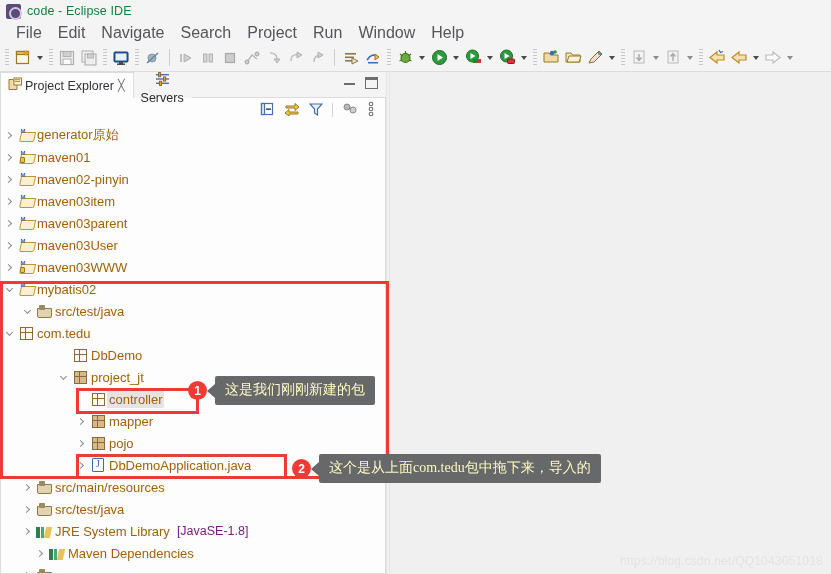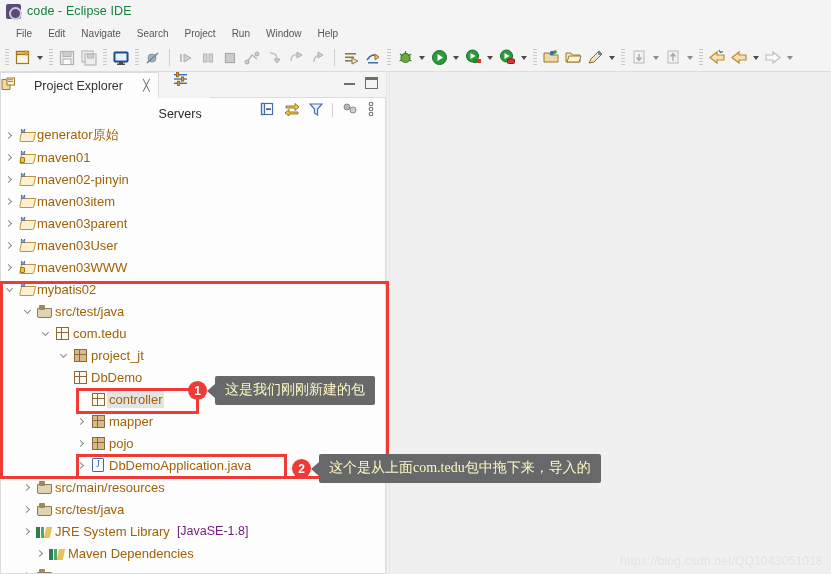--- a/index.html
+++ b/index.html
@@ -40,21 +40,21 @@
   }
 
   
   .menubar {
     height: 22px;
     display: flex; align-items: center;
     padding-left: 8px;
     background: #f4f4f4;
   }
   .menu-item {
-    font-size: 10px; color: #55555c;
+    font-size: 16px; color: #55555c;
     padding: 2px 8px; cursor: default;
     white-space: nowrap;
   }
 
   
   .toolbar {
     height: 28px;
     display: flex; align-items: center;
     background: #f4f4f4;
     border-bottom: 1px solid #dcdcdc;
@@ -105,21 +105,21 @@
   .right-pane { flex: 1; background: #f0f0f0; position: relative; }
 
   
   .tabrow {
     height: 26px; display: flex; align-items: flex-end;
     background: #f4f4f4;
     position: relative;
   }
   .vtab {
     height: 26px; display: flex; align-items: center;
-    padding: 0 8px 0 0; gap: 18px;
+    padding: 0 8px 0 7px; gap: 2px;
     font-size: 12.5px; color: #303336;
     cursor: default; white-space: nowrap; justify-content: space-between;
   }
   .vtab.active {
     background: #fdfdfd;
     border-top: 1px solid #dcdcdc;
     border-left: 1px solid #dcdcdc;
     border-right: 1px solid #dcdcdc;
   }
   .vtab.inactive { color: #2b2b2b; flex-direction: column; }
@@ -651,46 +651,46 @@
           </span>
         <span class="ticon">
           <span class="ico-src">
               <span class="f"></span>
               <span class="p"></span>
             </span>
         </span>
         <span class="label">src/test/java</span>
       </div>
 
-      <div class="row" style="padding-left:36px">
+      <div class="row" style="">
         <span class="twisty open">
             <i></i>
           </span>
         <span class="ticon">
             <span class="ico-pkg"></span>
           </span>
         <span class="label">com.tedu</span>
+      </div>
+
+      <div class="row" style="padding-left:54px">
+        <span class="twisty none"></span>
+        <span class="ticon">
+            <span class="ico-pkg"></span>
+          </span>
+        <span class="label">DbDemo</span>
       </div>
 
       <div class="row" style="padding-left:54px">
         <span class="twisty open">
             <i></i>
           </span>
         <span class="ticon">
             <span class="ico-pkg filled"></span>
           </span>
         <span class="label">project_jt</span>
-      </div>
-
-      <div class="row" style="padding-left:54px">
-        <span class="twisty none"></span>
-        <span class="ticon">
-            <span class="ico-pkg"></span>
-          </span>
-        <span class="label">DbDemo</span>
       </div>
 
       <div class="row" style="padding-left:72px">
         <span class="twisty none"></span>
         <span class="ticon">
             <span class="ico-pkg"></span>
           </span>
         <span class="label sel">controller</span>
       </div>
 

